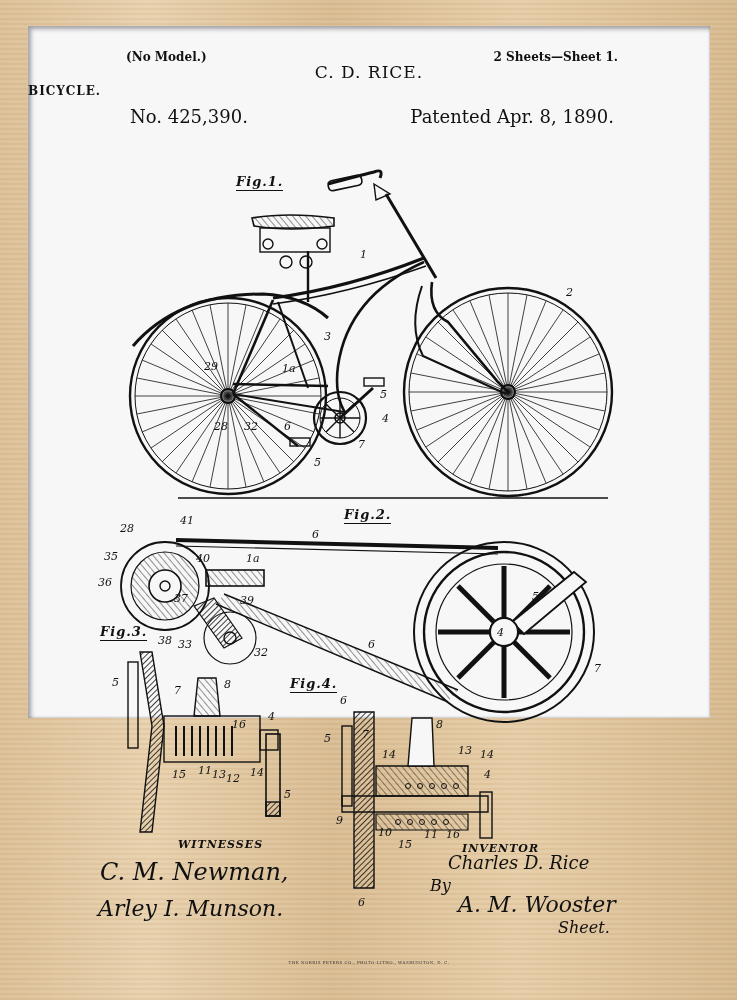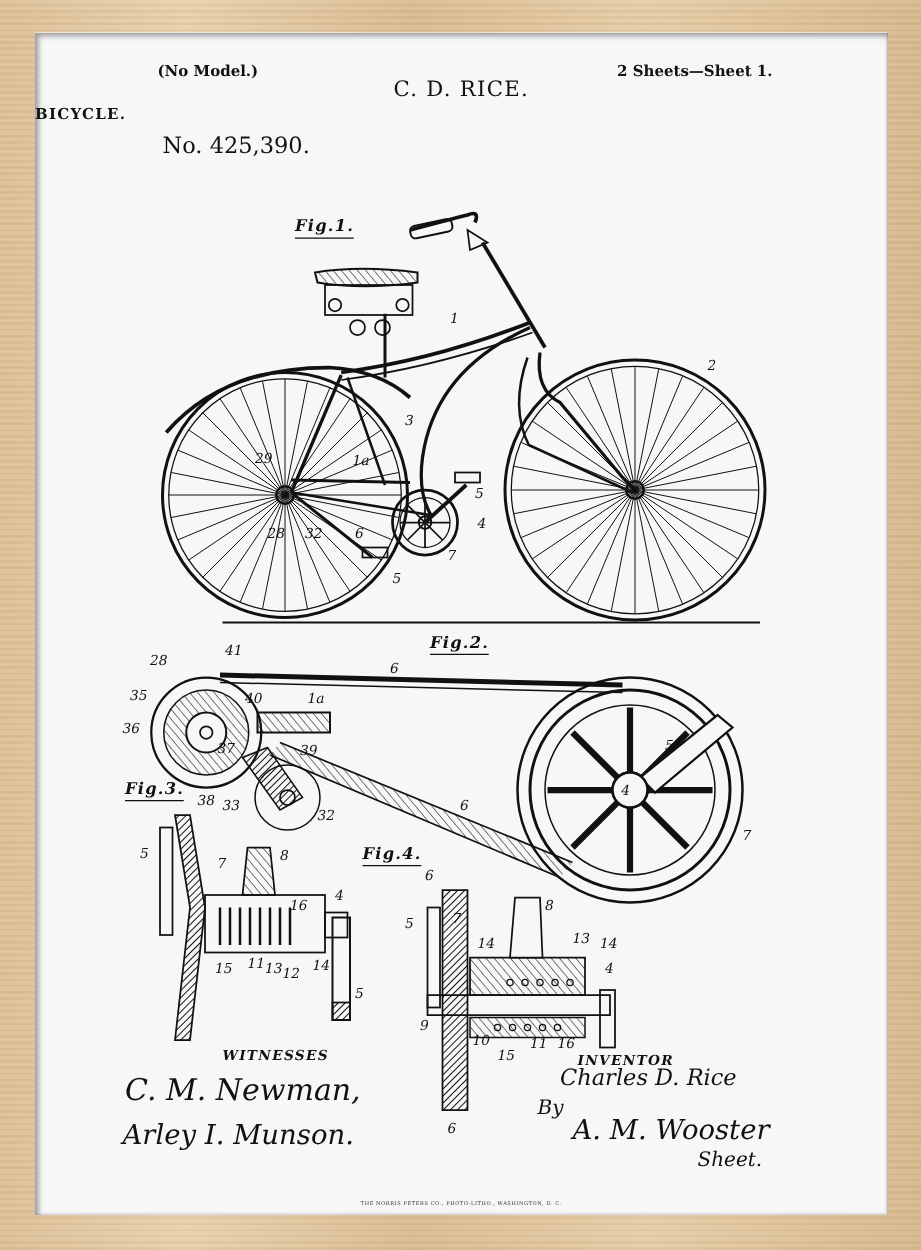--- a/index.html
+++ b/index.html
@@ -1,21 +1,21 @@
 <!DOCTYPE html>
 <html><head>
 <meta charset="utf-8">
 <style>
   html,body{margin:0;padding:0;}
   body{width:737px;height:1000px;position:relative;overflow:hidden;background:#e2c9a1;font-family:"DejaVu Serif",serif;}
   .frame{position:absolute;left:0;top:0;width:737px;height:1000px;
     background:linear-gradient(90deg,#dcc097 0%,#e8d1ad 20%,#d9bc92 45%,#e6cda7 70%,#d6b98e 100%);}
   .frame:before{content:"";position:absolute;inset:0;
     background:repeating-linear-gradient(0deg,rgba(160,120,70,0.08) 0 2px,rgba(255,255,255,0.05) 2px 5px);}
-  .paper{position:absolute;left:28px;top:26px;width:682px;height:946px;background:#f7f7f7;
+  .paper{position:absolute;left:28px;top:26px;width:682px;height:692px;background:#f7f7f7;
     box-shadow:inset 3px 3px 4px rgba(90,90,100,0.55),inset -1px -1px 2px rgba(90,90,100,0.25);}
   .txt{position:absolute;color:#111;white-space:nowrap;}
   .nomodel{left:98px;top:24px;font-size:12px;font-weight:bold;}
   .sheets{right:92px;top:24px;font-size:12px;font-weight:bold;}
   .inventor-name{left:0;width:682px;text-align:center;top:36px;font-size:17px;letter-spacing:1px;}
   .title{left:0;width:682px;text-align:left;top:58px;font-size:12px;font-weight:bold;letter-spacing:1px;}
   .patno{left:102px;top:80px;font-size:18px;}
   .patdate{right:96px;top:80px;font-size:18px;}
   .fig{position:absolute;font-family:"DejaVu Serif",serif;font-style:italic;font-weight:bold;font-size:13px;color:#111;
     border-bottom:1.5px solid #111;padding-bottom:1px;letter-spacing:1px;}
@@ -30,20 +30,21 @@
 
 <div class="frame"></div>
 
 <div class="paper">
 
   <span class="txt nomodel">(No Model.)</span>
   <span class="txt sheets">2 Sheets—Sheet 1.</span>
   <span class="txt inventor-name">C. D. RICE.</span>
   <span class="txt title">BICYCLE.</span>
   <span class="txt patno">No. 425,390.</span>
+  <span class="txt patdate">Patented Apr. 8, 1890.</span>
 
   <span class="fig" style="left:208px;top:148px;">Fig.1.</span>
   <span class="fig" style="left:316px;top:481px;">Fig.2.</span>
   <span class="fig" style="left:72px;top:598px;text-align:right;">Fig.3.</span>
   <span class="fig" style="left:262px;top:650px;">Fig.4.</span>
 
   <svg class="drawing" width="682" height="946" viewBox="0 0 682 946" fill="none" stroke="#111" stroke-width="1.4">
     <defs>
       <pattern id="hatch" width="4" height="4" patternUnits="userSpaceOnUse" patternTransform="rotate(45)">
         <line x1="0" y1="0" x2="0" y2="4" stroke="#111" stroke-width="1.6"></line>

